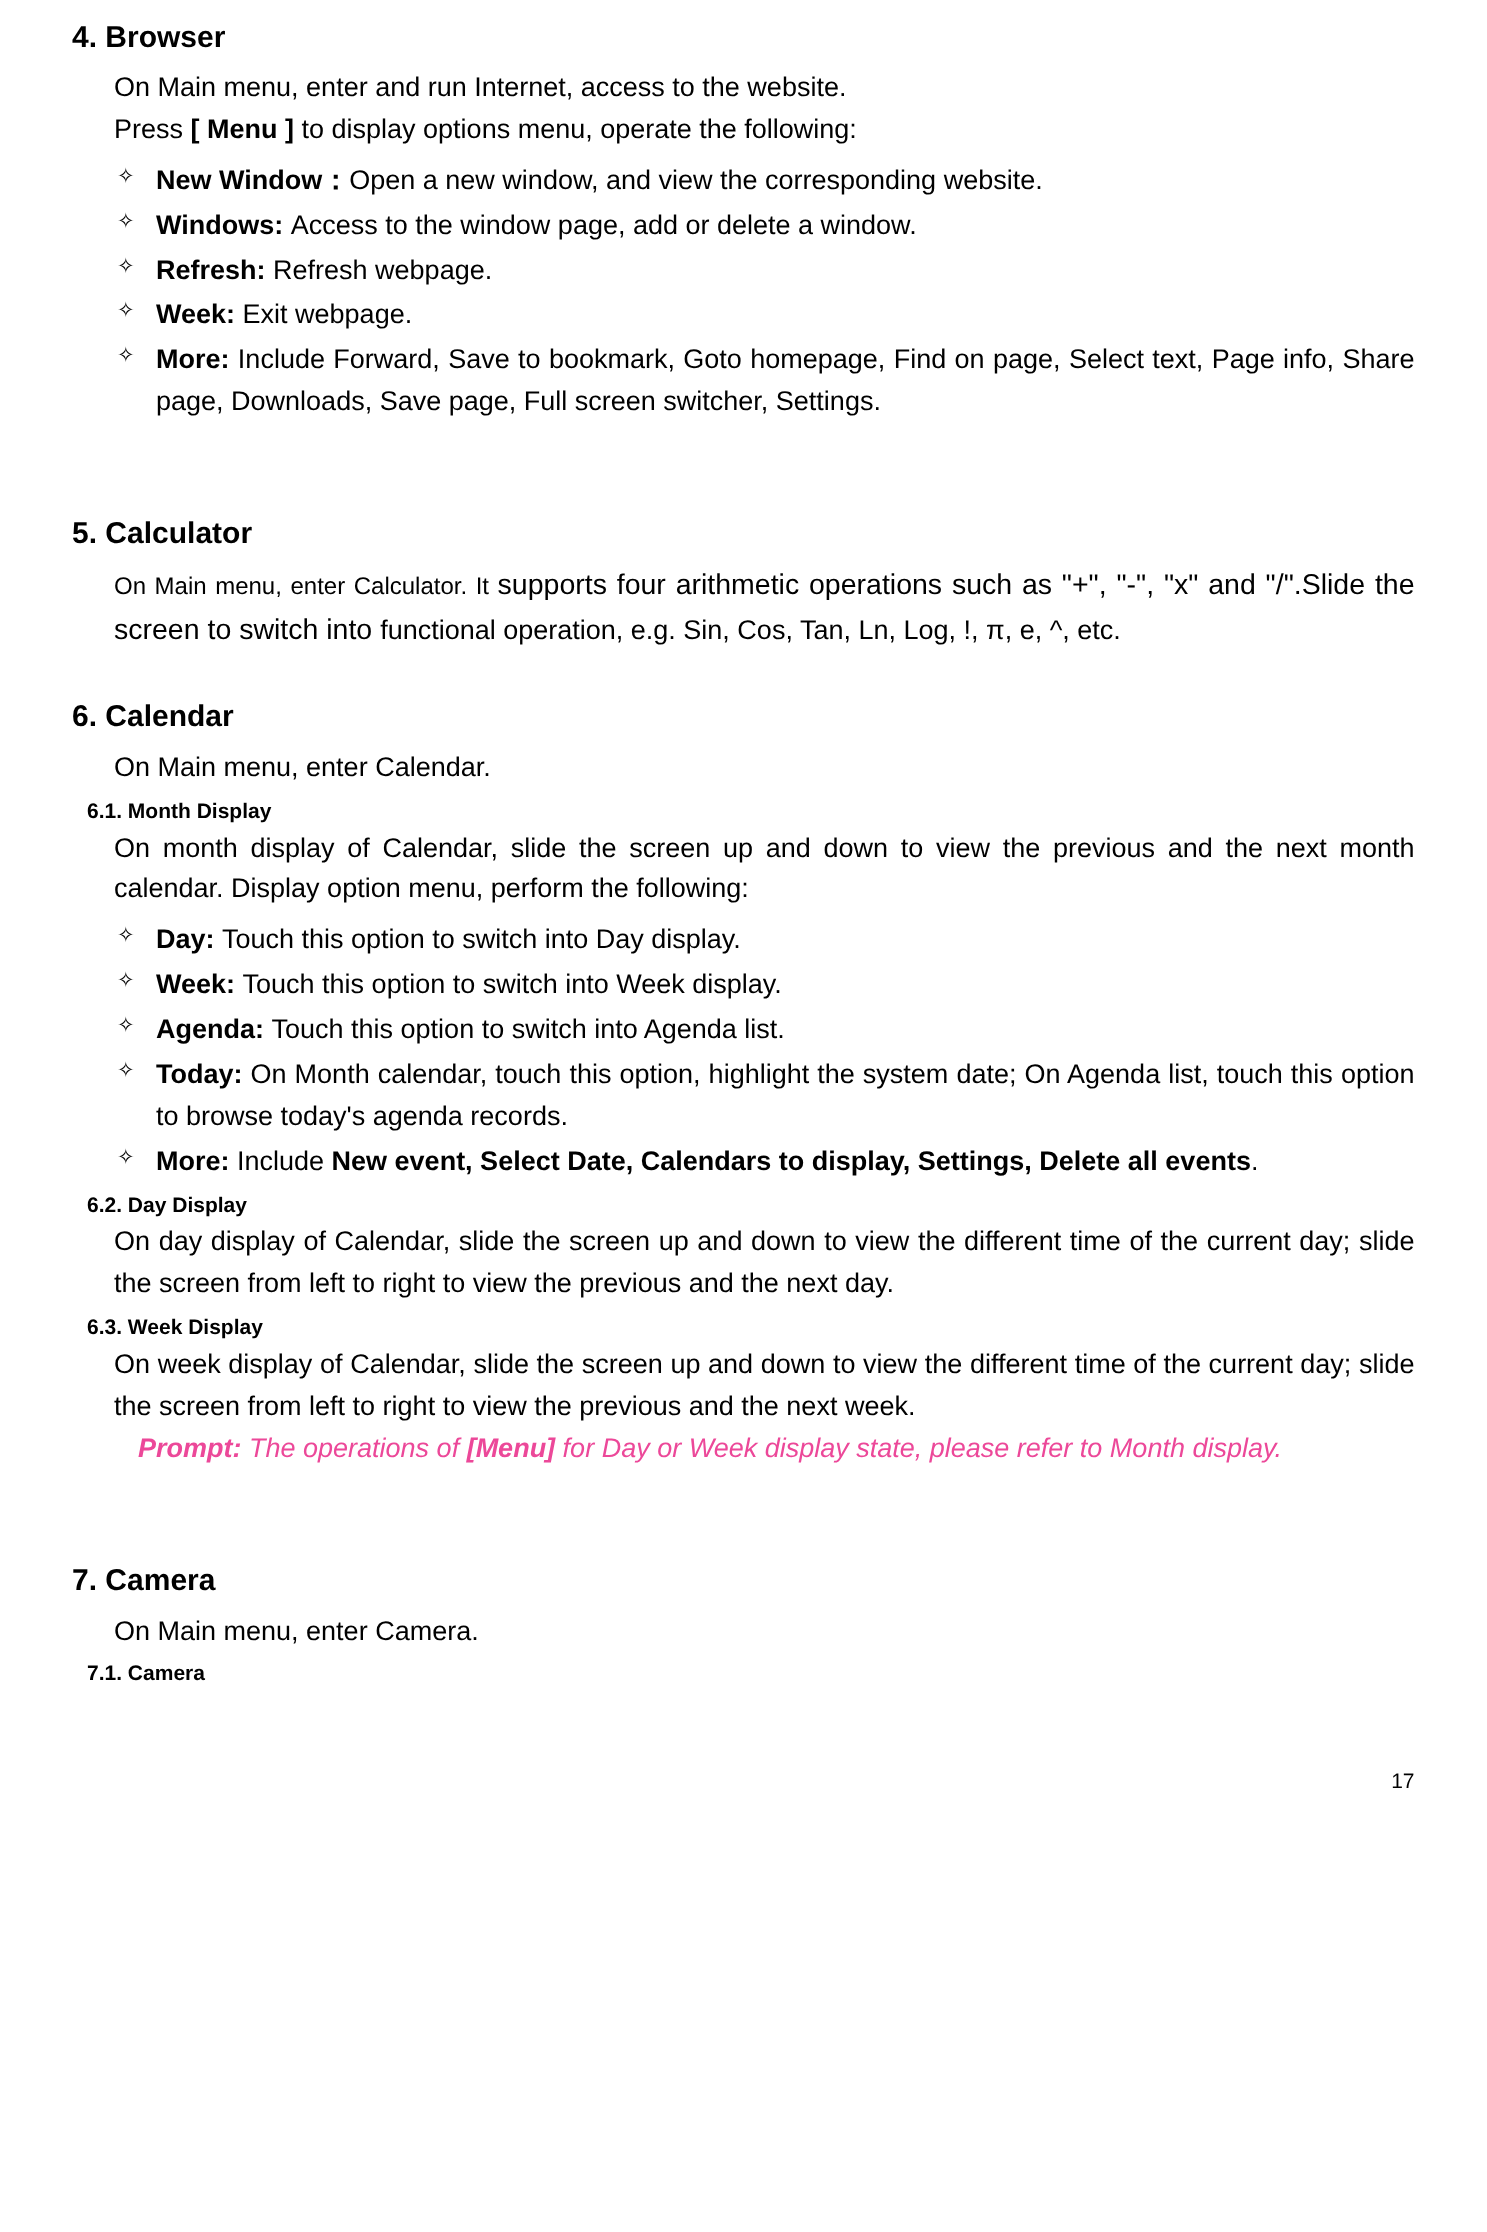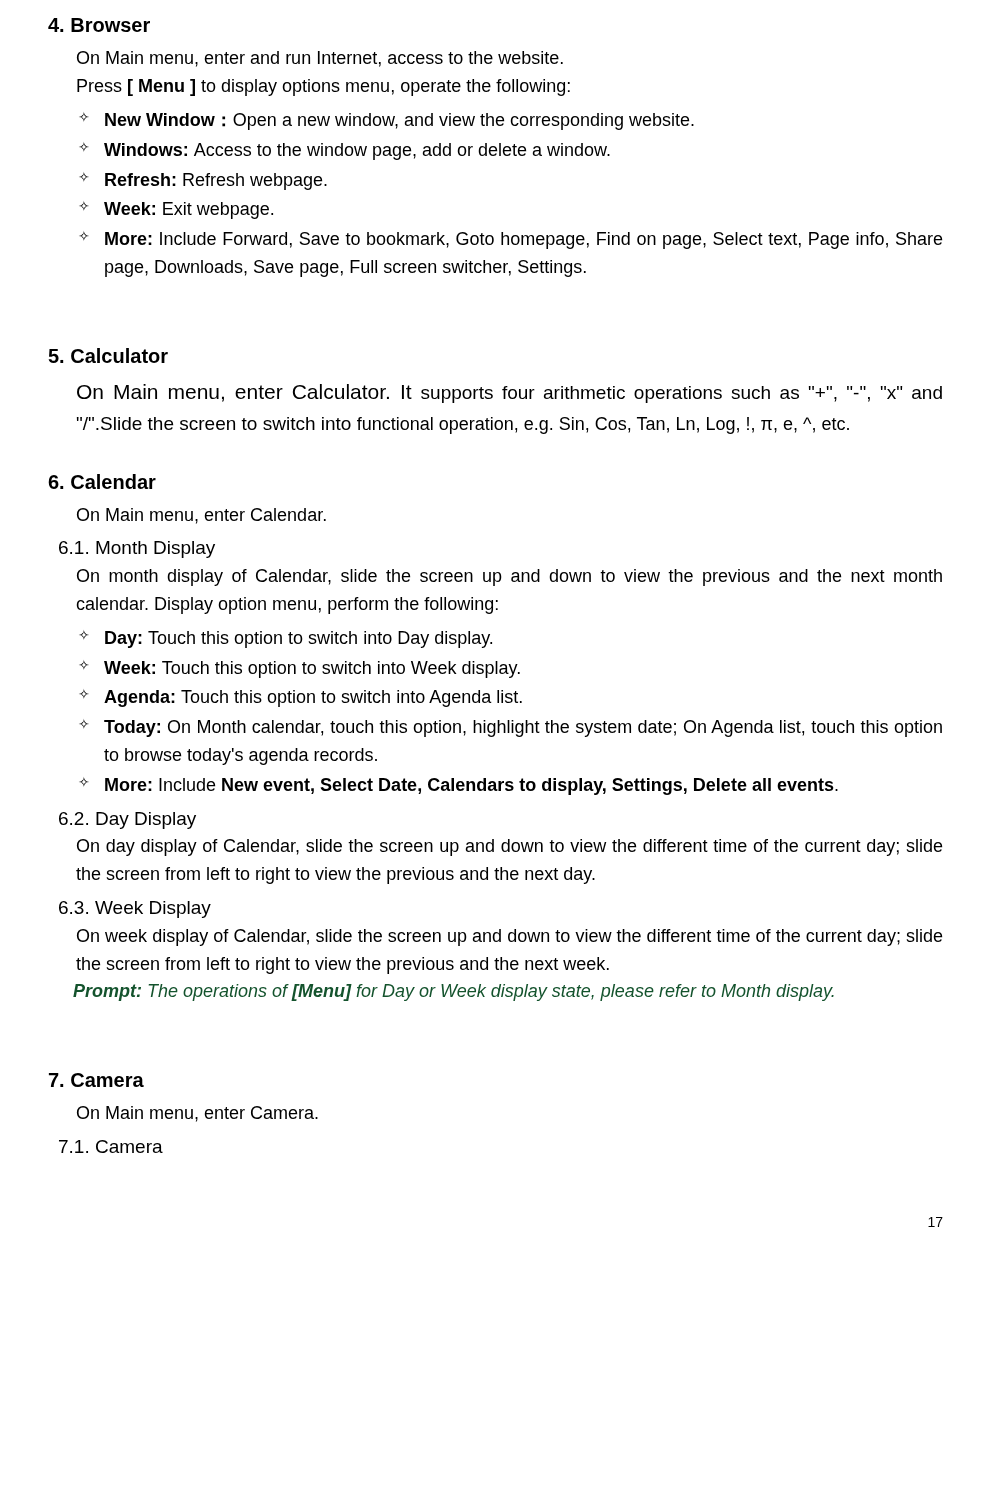--- a/index.html
+++ b/index.html
@@ -49,28 +49,28 @@
       content: "✧";
       position: absolute;
       left: 2px;
       top: 0;
       font-size: 14px;
     }
     .bold {
       font-weight: bold;
     }
     .subsection-heading {
-      font-weight: normal;
-      font-size: 19px;
+      font-weight: bold;
+      font-size: 14px;
       margin-left: 10px;
       margin-top: 4px;
     }
     .prompt-line {
-      margin-left: 25px;
-      color: #14532d;
+      margin-left: 44px;
+      color: #ec4899;
       font-style: italic;
       text-align: justify;
     }
     .prompt-line .bold {
       font-style: italic;
     }
     .page-number {
       text-align: right;
       font-size: 14px;
       margin-top: 50px;
@@ -92,21 +92,21 @@
 <ul class="bullet-list">
   <li><span class="bold">New Window：</span><span>Open a new window, and view the corresponding website.</span></li>
   <li><span class="bold">Windows: </span><span>Access to the window page, add or delete a window.</span></li>
   <li><span class="bold">Refresh: </span><span>Refresh webpage.</span></li>
   <li><span class="bold">Week: </span><span>Exit webpage.</span></li>
   <li><span class="bold">More: </span><span>Include Forward, Save to bookmark, Goto homepage, Find on page, Select text, Page info, Share page, Downloads, Save page, Full screen switcher, Settings.</span></li>
 </ul>
 
 <div class="section-heading later">5.    Calculator</div>
 <p class="body-text-large">
-  <span style="font-size:21px;">On Main menu, enter Calculator. It </span><span>supports four arithmetic operations such as "+", "-", "x" and "/".Slide the screen to switch into </span><span style="font-size:18px;">functional operation, e.g. Sin, Cos, Tan, Ln, Log, !, π, e, ^, etc.</span>
+  <span style="font-size:16px;">On Main menu, enter Calculator. It </span><span>supports four arithmetic operations such as "+", "-", "x" and "/".Slide the screen to switch into </span><span style="font-size:18px;">functional operation, e.g. Sin, Cos, Tan, Ln, Log, !, π, e, ^, etc.</span>
 </p>
 
 <div class="section-heading later" style="margin-top:28px;">6.    Calendar</div>
 <p class="body-text">On Main menu, enter Calendar.</p>
 
 <div class="subsection-heading">6.1.   Month Display</div>
 <p class="body-text">On month display of Calendar, slide the screen up and down to view the previous and the next month calendar. Display option menu, perform the following:</p>
 <ul class="bullet-list">
   <li><span class="bold">Day: </span><span>Touch this option to switch into Day display.</span></li>
   <li><span class="bold">Week: </span><span>Touch this option to switch into Week display.</span></li>

